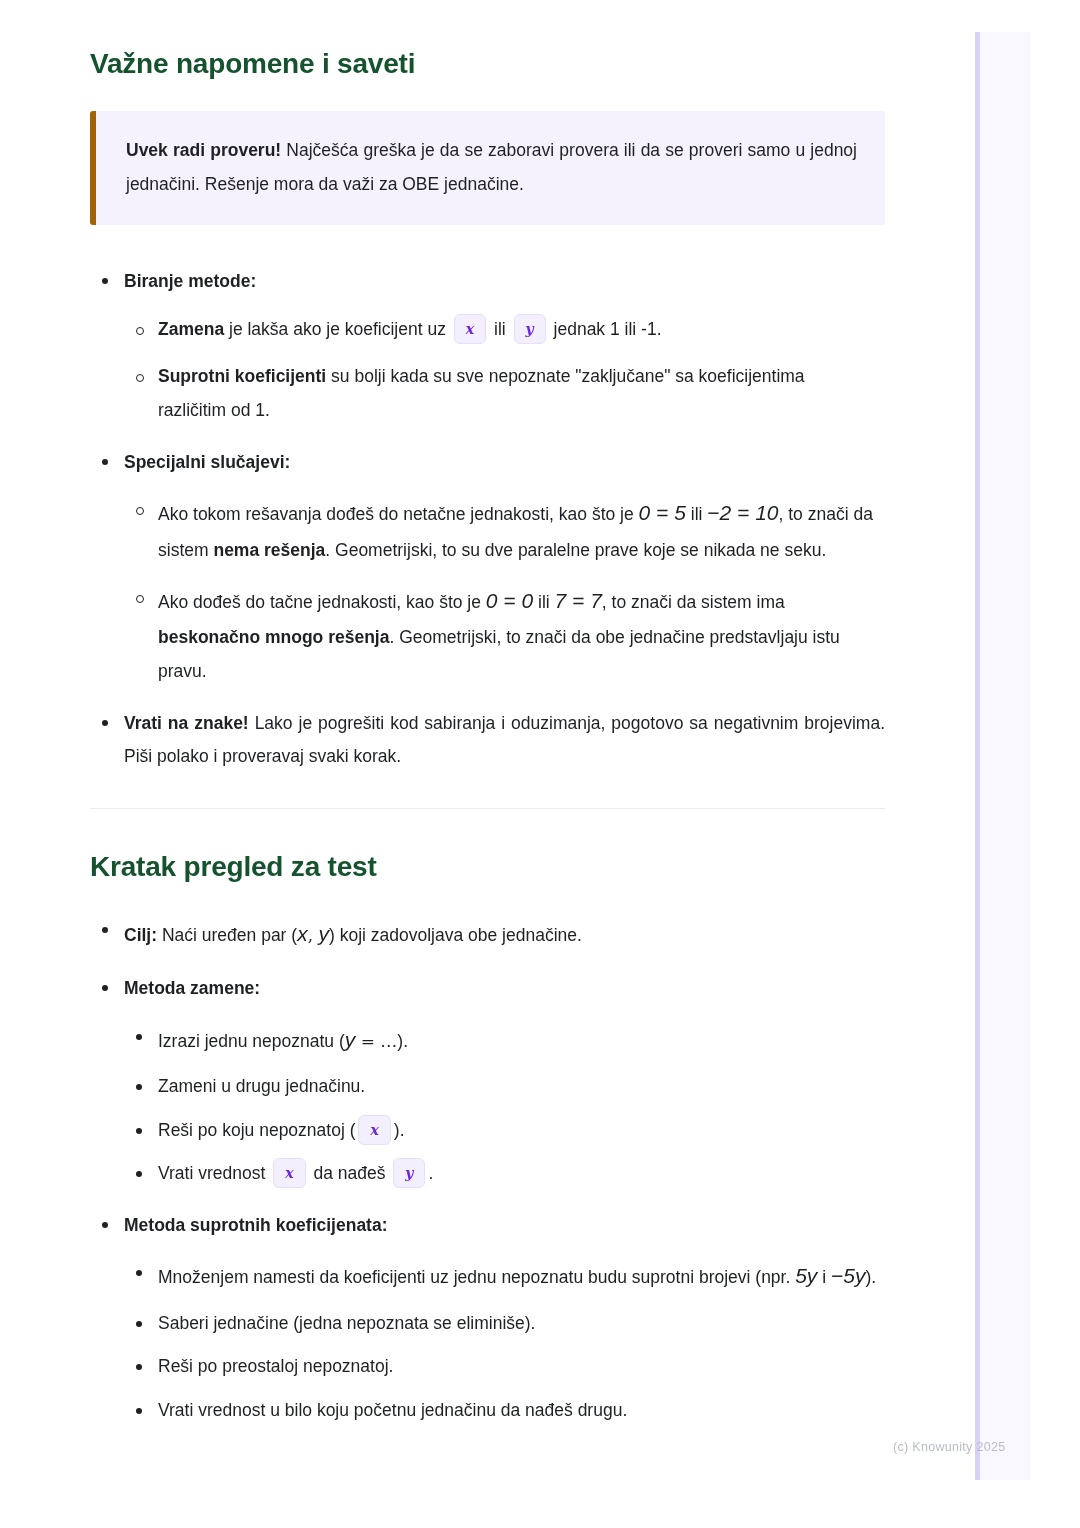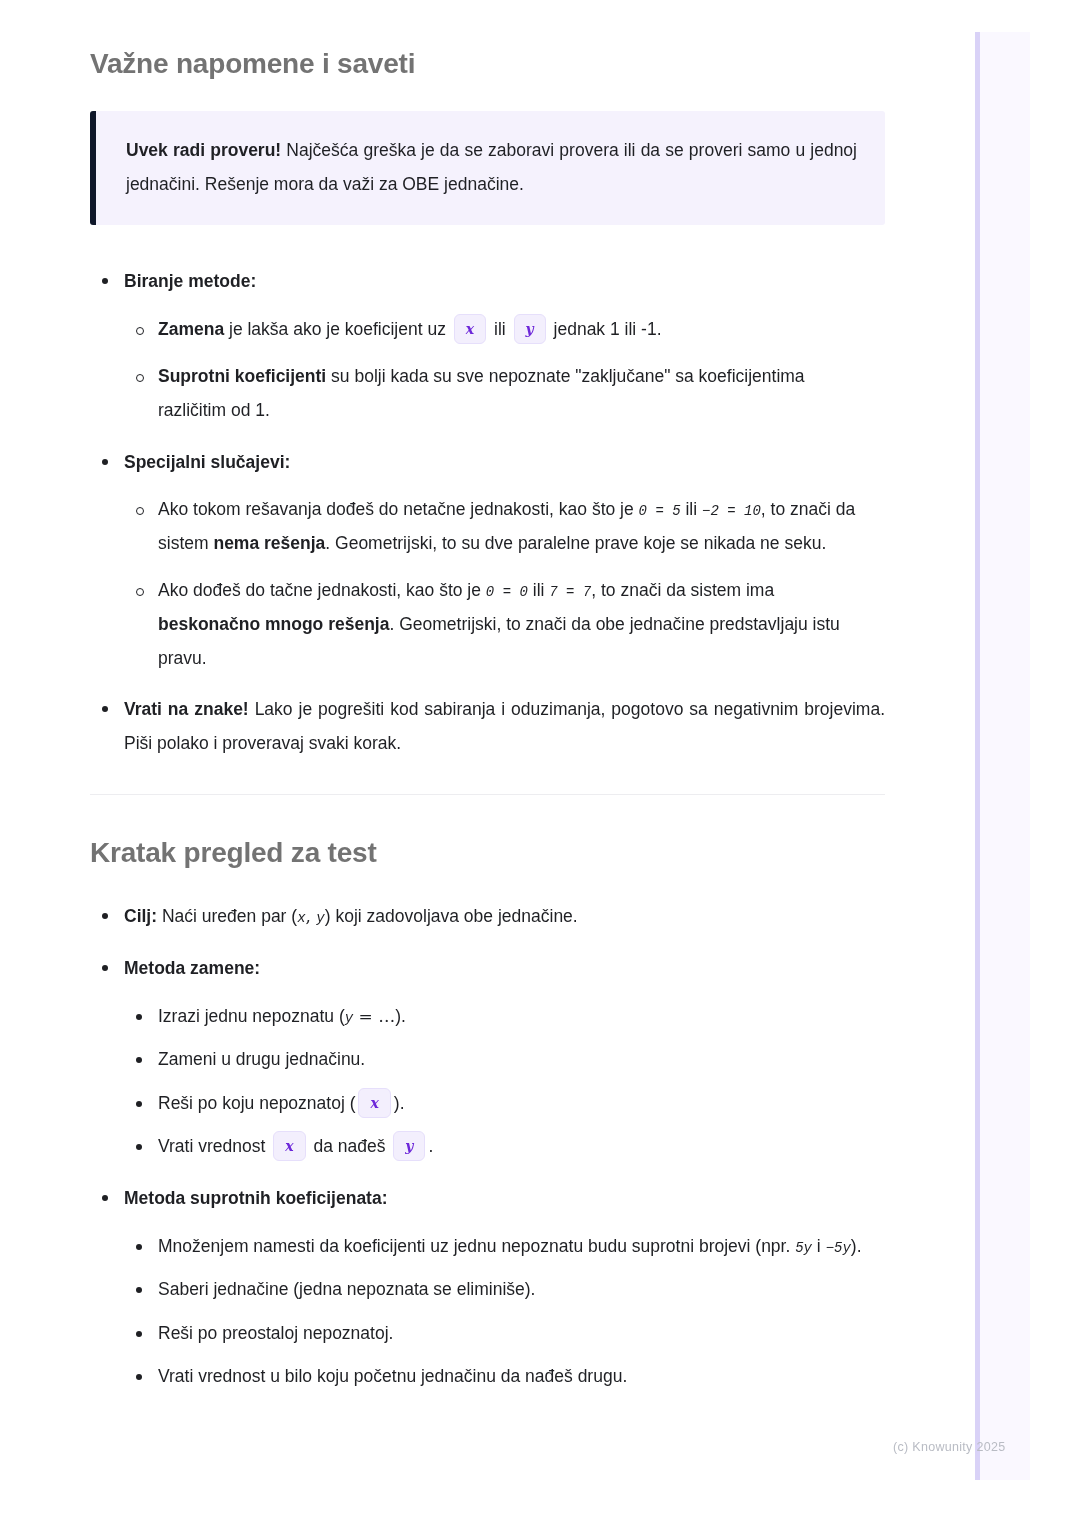--- a/index.html
+++ b/index.html
@@ -35,29 +35,29 @@
     left: 0;
     top: 0;
     width: 975px;
     padding: 46px 90px 0 90px;
   }
 
   h2.section-title {
     font-size: 28px;
     line-height: 1.25;
     font-weight: 700;
-    color: #737373;
+    color: #14532d;
     margin: 0 0 30px 0;
     letter-spacing: -0.2px;
   }
 
   
   .callout {
     background: #f5f2fd;
-    border-left: 6px solid #0f172a;
+    border-left: 6px solid #a16207;
     border-radius: 3px;
     padding: 22px 28px 24px 30px;
     margin: 0 0 40px 0;
   }
   .callout p {
     margin: 0;
     font-size: 17.5px;
     line-height: 1.95;
     text-align: justify;
     color: #1f2024;
@@ -118,23 +118,23 @@
     height: 6px;
     top: 14px;
   }
   ul.lvl2.tight > li { margin-bottom: 10px; }
 
   .justify { text-align: justify; }
   b, strong { font-weight: 700; }
 
   
   .math {
-    font-family: Liberation Mono, monospace;
+    font-family: Liberation Sans, sans-serif;
     font-style: italic;
-    font-size: 14px;
+    font-size: 21px;
   }
   .math-up {
     font-family: "DejaVu Serif", "Liberation Serif", serif;
     font-style: normal;
     font-size: 17px;
   }
 
   
   .chip {
     display: inline-block;

